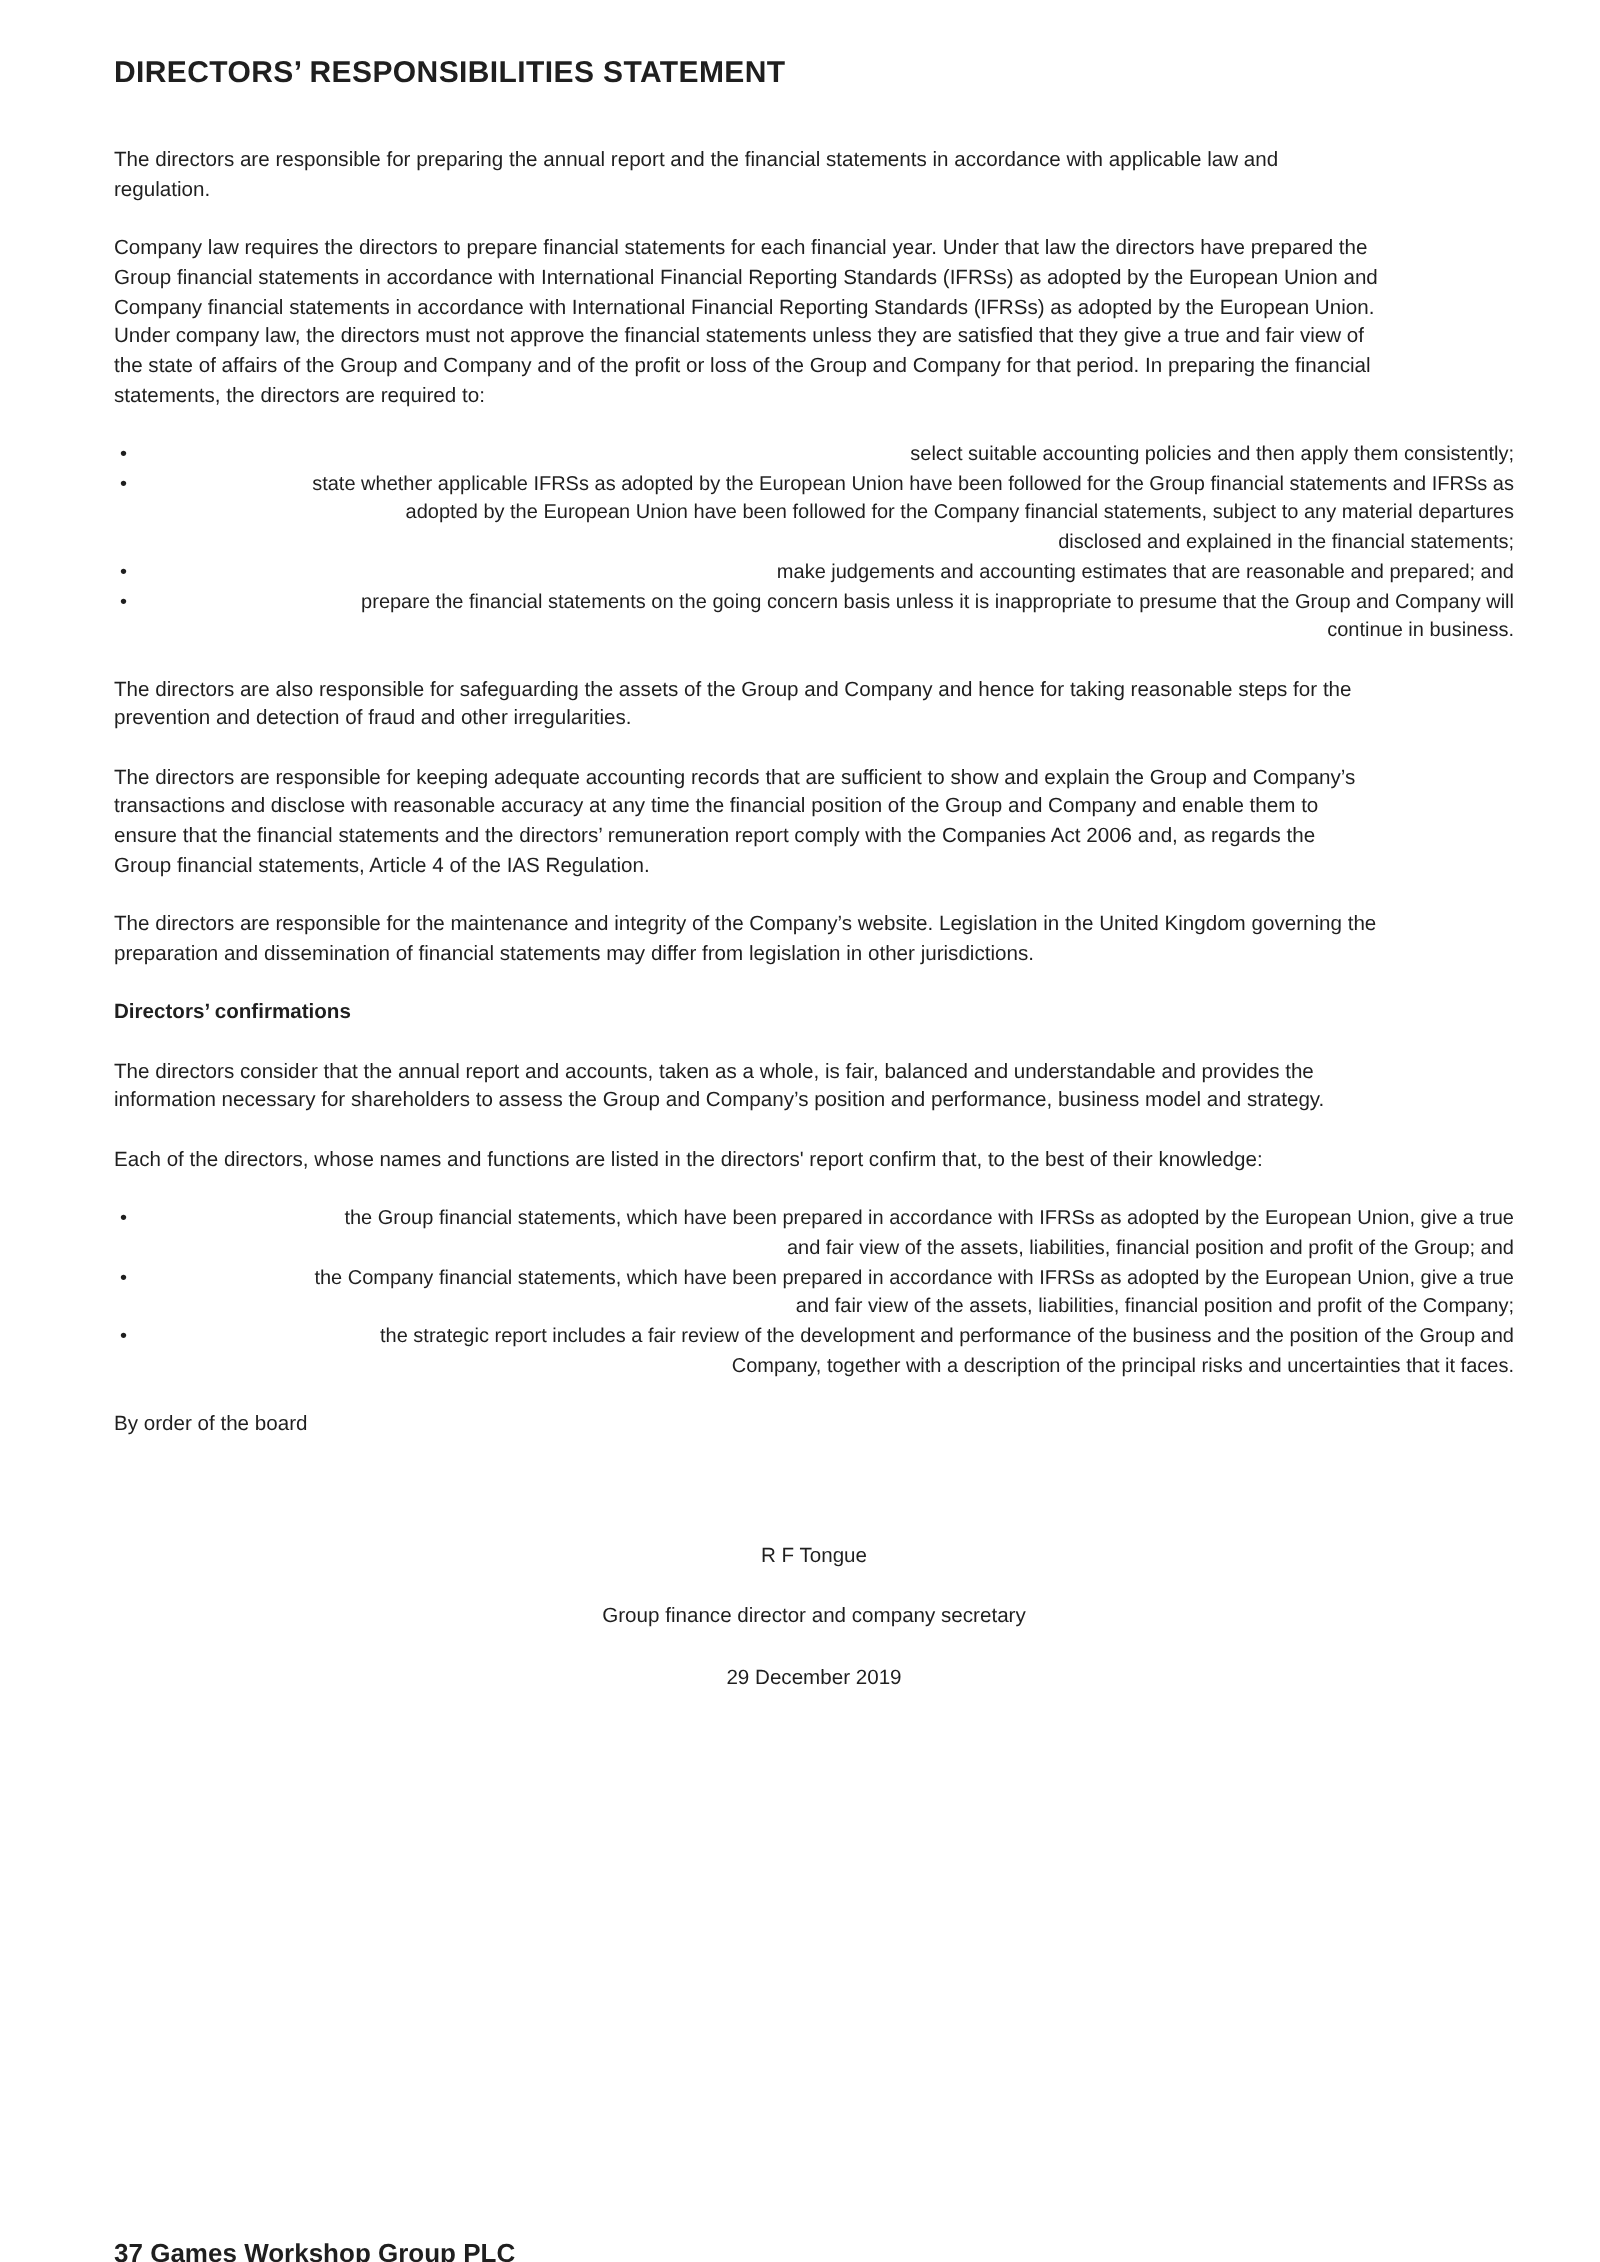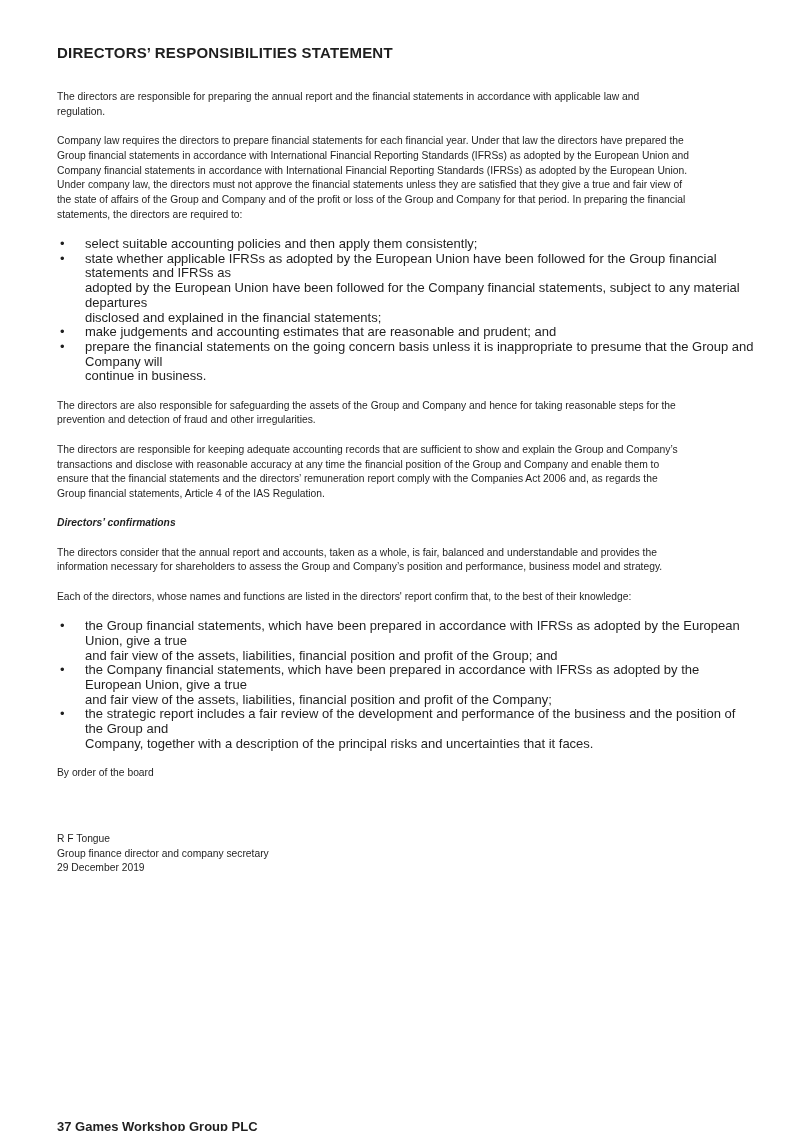--- a/index.html
+++ b/index.html
@@ -13,21 +13,21 @@
     position: relative;
     overflow: hidden;
     font-family: "Liberation Sans", sans-serif;
     color: #1f1f1f;
   }
   .page {
     position: absolute;
     top: 0; left: 0;
     width: 800px;
     height: 1131px;
-    padding: 43px 43px 0 57px;
+    padding: 27px 43px 0 57px;
     box-sizing: border-box;
   }
   .doc-title {
     font-size: 15px;
     font-weight: bold;
     letter-spacing: 0.2px;
     margin: 0 0 27px 0;
     line-height: 20px;
   }
   .para {
@@ -36,45 +36,45 @@
     margin: 0 0 14.7px 0;
     white-space: pre-line;
     max-width: 700px;
   }
   .bold { font-weight: normal; }
   .sub-heading {
     font-size: 10.3px;
     line-height: 14.7px;
     font-weight: bold;
     margin: 0 0 14.7px 0;
-    font-style: italic;
   }
   ul.doc-list {
     list-style: none;
     margin: 0 0 14.7px 0;
     padding: 0;
     max-width: 700px;
   }
   ul.doc-list li {
     position: relative;
     padding-left: 28px;
-    font-size: 13px;
+    font-size: 10px;
     line-height: 14.7px;
     white-space: pre-line;
+    text-align: right;
   }
   ul.doc-list li::before {
     content: "\2022";
     position: absolute;
     left: 3px;
     top: 0;
   }
   .signature-block {
     margin-top: 51px;
   }
-  .signature-block .para { margin: 0; }
+  .signature-block .para { margin: 16px; text-align: center; }
   .footer {
     position: absolute;
     left: 57px;
     top: 1120px;
     font-size: 13px;
     font-weight: bold;
     line-height: 14.7px;
     text-align: center;
   }
 </style>
@@ -93,33 +93,35 @@
 Company financial statements in accordance with International Financial Reporting Standards (IFRSs) as adopted by the European Union.
 Under company law, the directors must not approve the financial statements unless they are satisfied that they give a true and fair view of
 the state of affairs of the Group and Company and of the profit or loss of the Group and Company for that period. In preparing the financial
 statements, the directors are required to:</p>
 
   <ul class="doc-list">
     <li>select suitable accounting policies and then apply them consistently;</li>
     <li>state whether applicable IFRSs as adopted by the European Union have been followed for the Group financial statements and IFRSs as
 adopted by the European Union have been followed for the Company financial statements, subject to any material departures
 disclosed and explained in the financial statements;</li>
-    <li>make judgements and accounting estimates that are reasonable and prudent; and</li>
+    <li>make judgements and accounting estimates that are reasonable and prepared; and</li>
     <li>prepare the financial statements on the going concern basis unless it is inappropriate to presume that the Group and Company will
 continue in business.</li>
   </ul>
 
   <p class="para">The directors are also responsible for safeguarding the assets of the Group and Company and hence for taking reasonable steps for the
 prevention and detection of fraud and other irregularities.</p>
 
   <p class="para">The directors are responsible for keeping adequate accounting records that are sufficient to show and explain the Group and Company’s
 transactions and disclose with reasonable accuracy at any time the financial position of the Group and Company and enable them to
 ensure that the financial statements and the directors’ remuneration report comply with the Companies Act 2006 and, as regards the
 Group financial statements, Article 4 of the IAS Regulation.</p>
 
+  <p class="para">The directors are responsible for the maintenance and integrity of the Company’s website. Legislation in the United Kingdom governing the
+preparation and dissemination of financial statements may differ from legislation in other jurisdictions.</p>
 
   <h2 class="sub-heading">Directors’ confirmations</h2>
 
   <p class="para">The directors consider that the annual report and accounts, taken as a whole, is fair, balanced and understandable and provides the
 information necessary for shareholders to assess the Group and Company’s position and performance, business model and strategy.</p>
 
   <p class="para">Each of the directors, whose names and functions are listed in the directors' report confirm that, to the best of their knowledge:</p>
 
   <ul class="doc-list">
     <li>the Group financial statements, which have been prepared in accordance with IFRSs as adopted by the European Union, give a true

